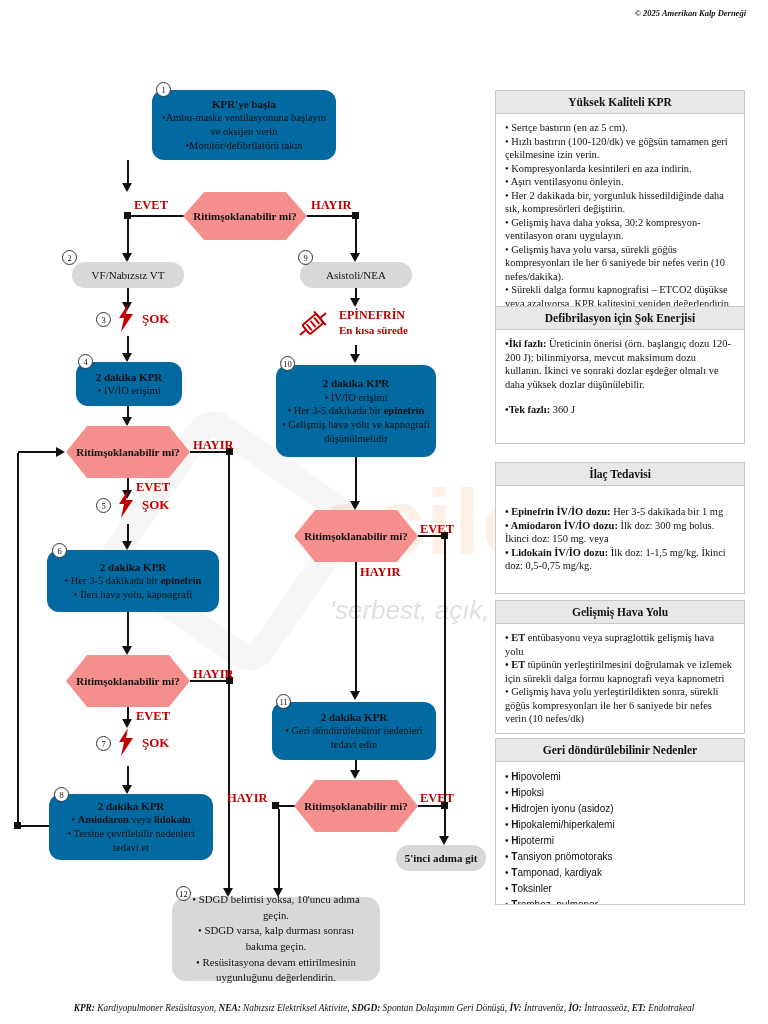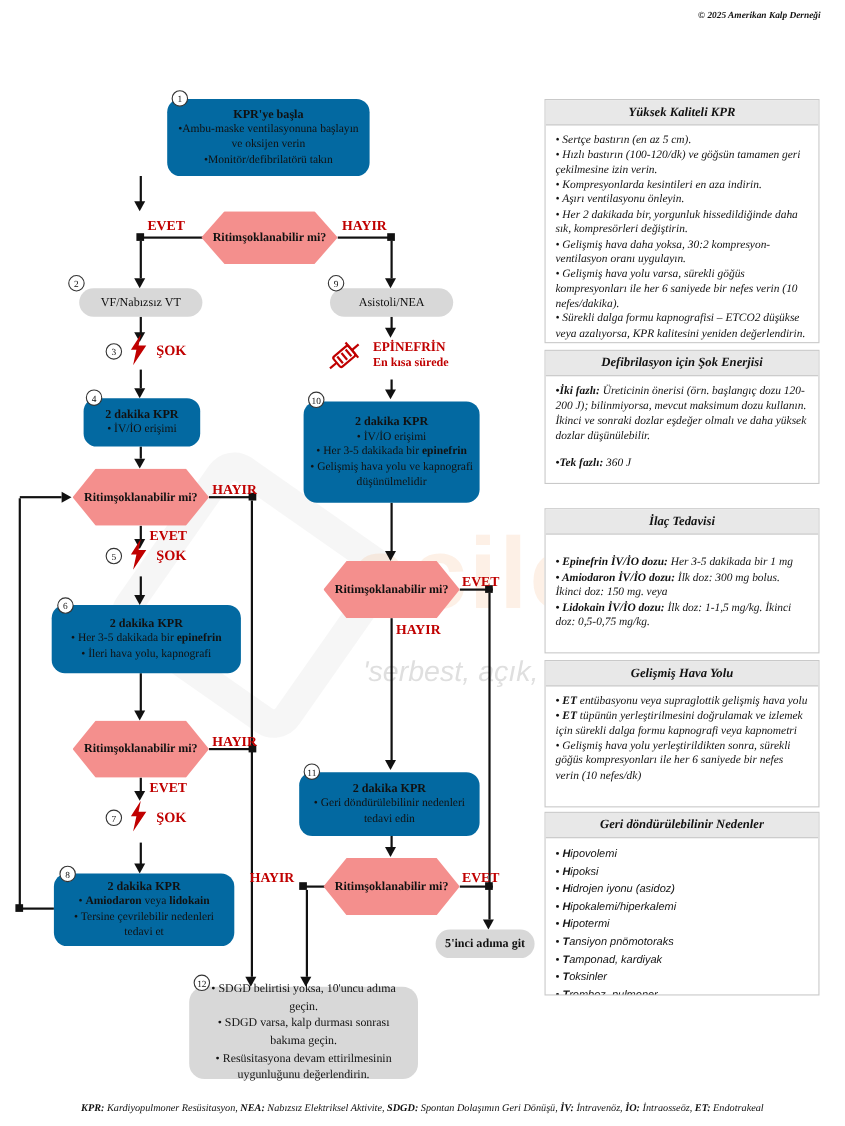--- a/index.html
+++ b/index.html
@@ -38,21 +38,21 @@
   
   .red{position:absolute;z-index:2;color:#c00000;font-weight:bold;font-size:12.5px;}
   .shock-txt{font-size:13px;}
   .epi1{font-size:12px;}
   .epi2{font-size:11px;}
   .num{position:absolute;z-index:3;width:13px;height:13px;border:1px solid #333;border-radius:50%;
        background:#fff;font-size:8.5px;display:flex;align-items:center;justify-content:center;}
   .boltw{position:absolute;z-index:2;}
   
   .panel{position:absolute;z-index:2;left:495px;width:250px;border:1px solid #c9c9c9;
-         background:#fff;box-sizing:border-box;overflow:hidden;font-style:italic;}
+         background:#fff;box-sizing:border-box;overflow:hidden;}
   .panel-h{background:#e8e8e8;border-bottom:1px solid #c9c9c9;text-align:center;font-weight:bold;
            font-size:11.5px;padding:5px 4px;}
   .panel-b{padding:7px 9px;font-size:10.4px;line-height:1.3;}
   .pan-li{min-height:12px;}
   .sansb{font-family:"Liberation Sans",sans-serif;font-size:10px;line-height:1.6;}
   
   .footer{position:absolute;left:0;top:1003px;width:768px;text-align:center;font-size:9.3px;
           font-style:italic;z-index:2;}
 </style>
 </head>
@@ -273,21 +273,21 @@
         <div class="pan-li"><span>• Sertçe bastırın (en az 5 cm).</span></div>
         <div class="pan-li"><span>• Hızlı bastırın (100-120/dk) ve göğsün tamamen geri çekilmesine izin verin.</span></div>
         <div class="pan-li"><span>• Kompresyonlarda kesintileri en aza indirin.</span></div>
         <div class="pan-li"><span>• Aşırı ventilasyonu önleyin.</span></div>
         <div class="pan-li"><span>• Her 2 dakikada bir, yorgunluk hissedildiğinde daha sık, kompresörleri değiştirin.</span></div>
         <div class="pan-li"><span>• Gelişmiş hava daha yoksa, 30:2 kompresyon-ventilasyon oranı uygulayın.</span></div>
         <div class="pan-li"><span>• Gelişmiş hava yolu varsa, sürekli göğüs kompresyonları ile her 6 saniyede bir nefes verin (10 nefes/dakika).</span></div>
         <div class="pan-li"><span>• Sürekli dalga formu kapnografisi – ETCO2 düşükse veya azalıyorsa, KPR kalitesini yeniden değerlendirin.</span></div>
       </div>
   </div>
-  <div class="panel" style="top:318px;height:122px">
+  <div class="panel" style="top:306px;height:138px">
     <div class="panel-h">Defibrilasyon için Şok Enerjisi</div>
     <div class="panel-b">
         <div class="pan-li"><b>•İki fazlı:</b><span> Üreticinin önerisi (örn. başlangıç dozu 120-200 J); bilinmiyorsa, mevcut maksimum dozu kullanın. İkinci ve sonraki dozlar eşdeğer olmalı ve daha yüksek dozlar düşünülebilir.</span></div>
         <div class="pan-li"><span></span></div>
         <div class="pan-li"><b>•Tek fazlı:</b><span> 360 J</span></div>
       </div>
   </div>
   <div class="panel" style="top:462px;height:132px">
     <div class="panel-h">İlaç Tedavisi</div>
     <div class="panel-b">

